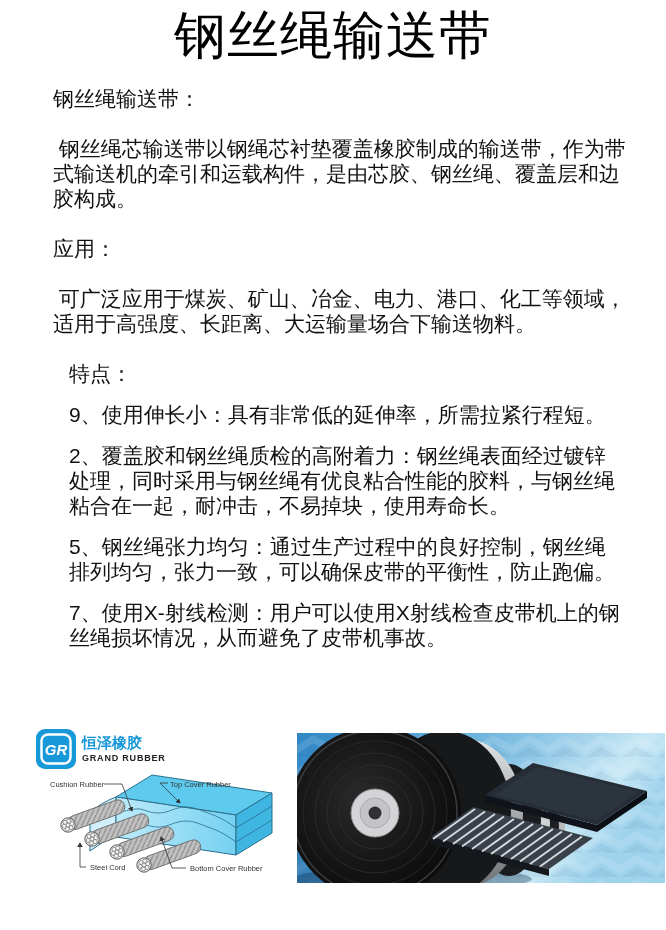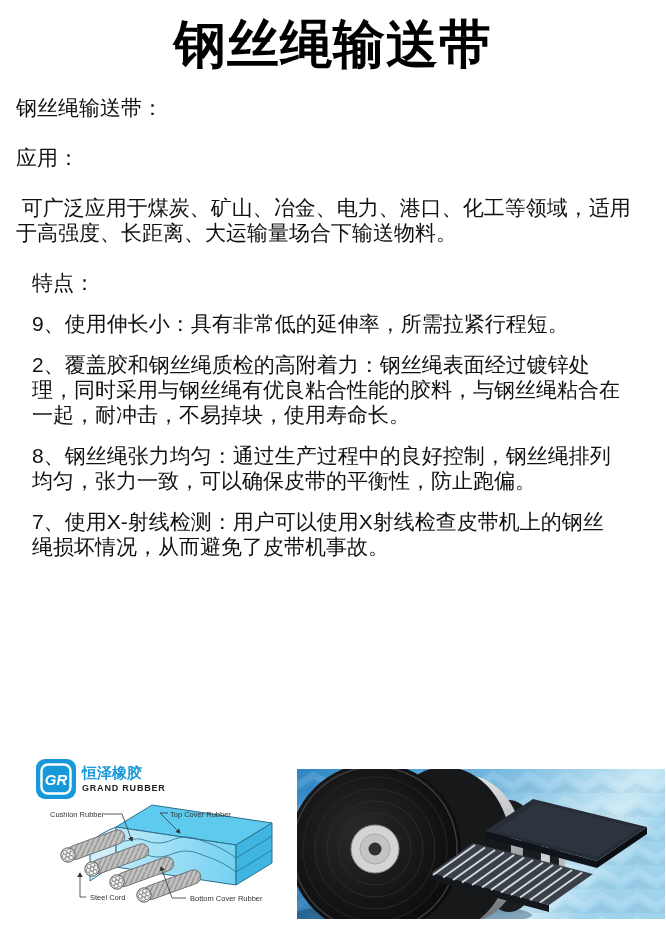--- a/index.html
+++ b/index.html
@@ -2,56 +2,57 @@
 <html><head>
 <meta charset="utf-8">
 <style>
   html,body{margin:0;padding:0;background:#ffffff;}
   .page{
     width:666px;height:930px;overflow:hidden;position:relative;
     background:#ffffff;color:#111;
     font-family:"Liberation Sans","DejaVu Sans",sans-serif;
   }
   .title{
-    margin:16px 0 22px;
-    font-size:52px;font-weight:700;text-align:center;letter-spacing:1px;
+    margin:7px 0 22px;
+    font-size:52px;font-weight:400;text-align:center;letter-spacing:1px;
     color:#000;line-height:1.1;
   }
   .body-text{
-    padding:0 26px 0 16px;
+    padding:0 26px 0 53px;
     font-size:21px;line-height:25px;color:#111;
   }
   .body-text p{margin:0;white-space:pre-wrap;}
   .body-text p.gap-after{margin-bottom:25px;}
   .features p{margin:16px;}
   .footer{
-    position:absolute;left:0;top:744px;width:666px;height:175px;
-    display:flex;align-items:flex-end;
+    position:absolute;left:0;top:721px;width:666px;height:175px;
+    display:flex;align-items:flex-start;
   }
   .diagram-box{width:277px;height:168px;margin-left:20px;background:#fff;}
   .photo-box{width:368px;height:150px;margin-top:12px;}
   svg{display:block;}
   .lbl{font-size:7.5px;fill:#333;}
 </style>
 </head>
 <body>
 
 <div class="page">
 
   <h1 class="title">钢丝绳输送带</h1>
 
   <div class="body-text">
     <p class="gap-after">钢丝绳输送带：</p>
+    <p class="gap-after"> 钢丝绳芯输送带以钢绳芯衬垫覆盖橡胶制成的输送带，作为带式输送机的牵引和运载构件，是由芯胶、钢丝绳、覆盖层和边胶构成。</p>
     <p class="gap-after">应用：</p>
     <p class="gap-after"> 可广泛应用于煤炭、矿山、冶金、电力、港口、化工等领域，适用于高强度、长距离、大运输量场合下输送物料。</p>
     <div class="features">
       <p>特点：</p>
       <p>9、使用伸长小：具有非常低的延伸率，所需拉紧行程短。</p>
       <p>2、覆盖胶和钢丝绳质检的高附着力：钢丝绳表面经过镀锌处理，同时采用与钢丝绳有优良粘合性能的胶料，与钢丝绳粘合在一起，耐冲击，不易掉块，使用寿命长。</p>
-      <p>8、钢丝绳张力均匀：通过生产过程中的良好控制，钢丝绳排列均匀，张力一致，可以确保皮带的平衡性，防止跑偏。</p>
+      <p>5、钢丝绳张力均匀：通过生产过程中的良好控制，钢丝绳排列均匀，张力一致，可以确保皮带的平衡性，防止跑偏。</p>
       <p>7、使用X-射线检测：用户可以使用X射线检查皮带机上的钢丝绳损坏情况，从而避免了皮带机事故。</p>
     </div>
   </div>
 
   <div class="footer">
 
     <div class="diagram-box">
       <svg width="277" height="168" viewBox="0 0 277 168">
         <defs>
           <pattern id="cordHatch" patternUnits="userSpaceOnUse" width="6" height="6">

